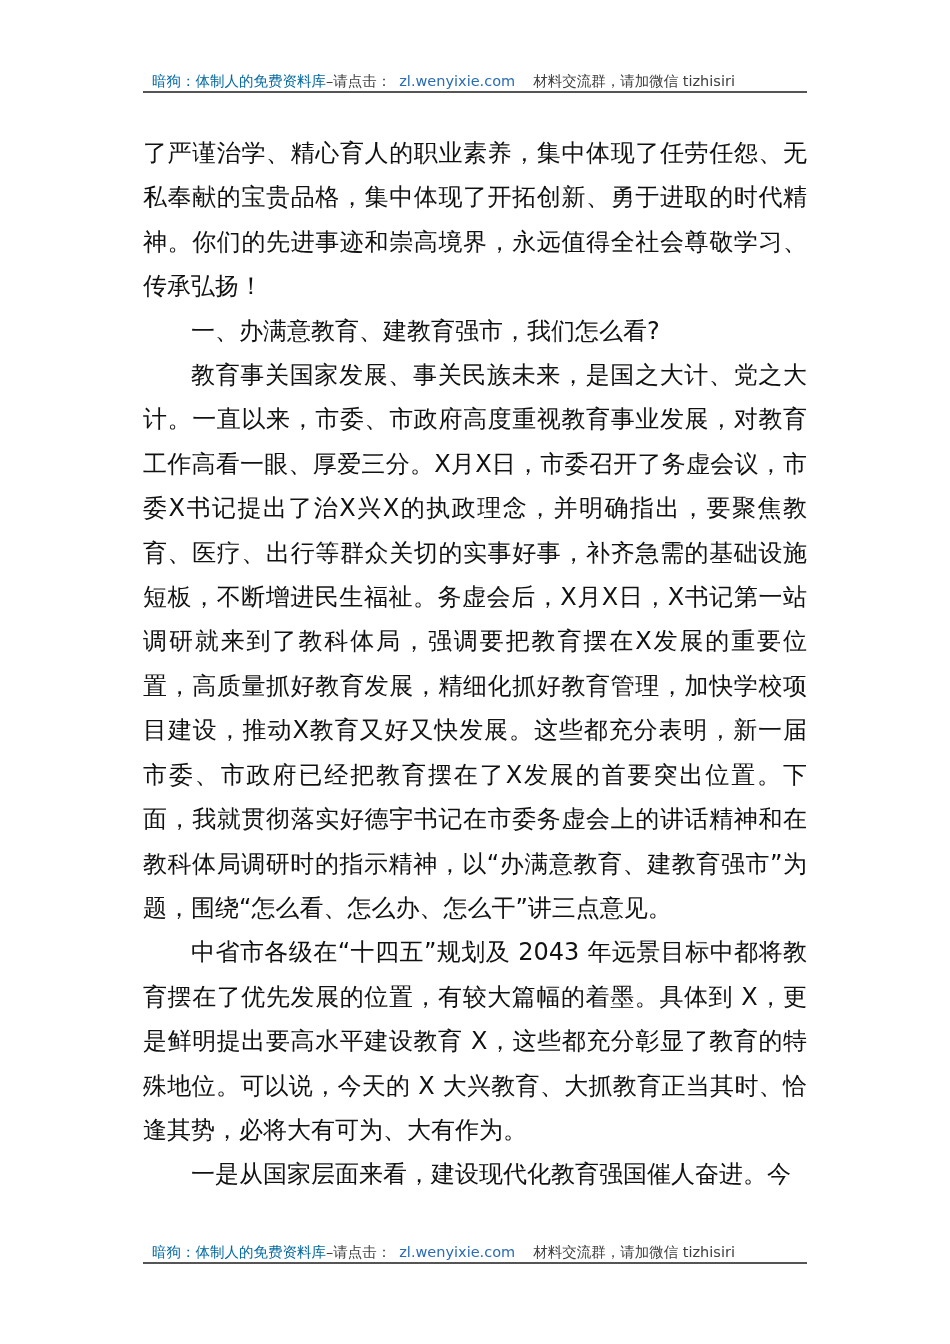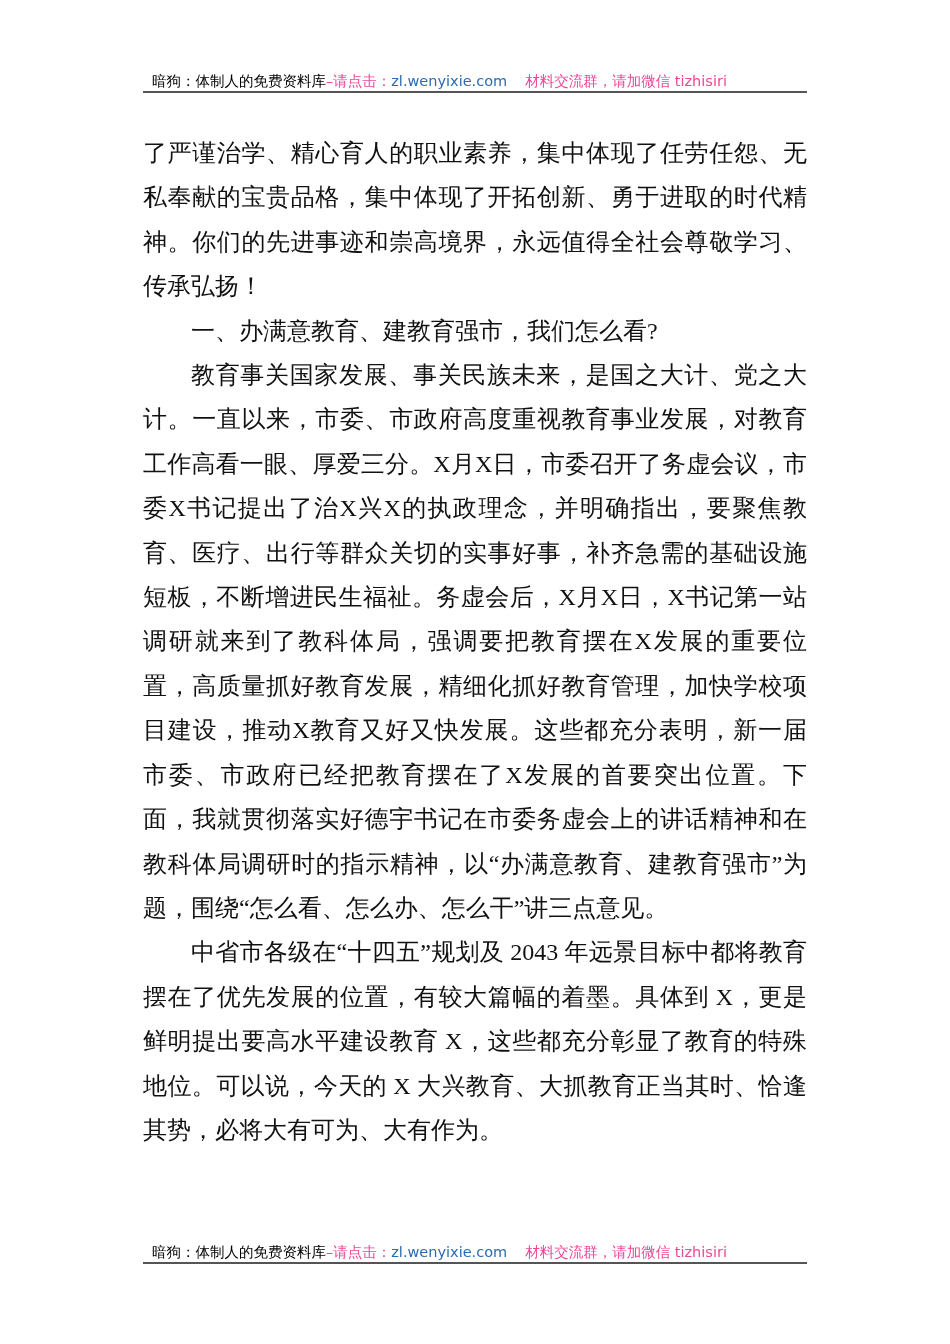--- a/index.html
+++ b/index.html
@@ -24,30 +24,29 @@
       font-size: 14.5px;
       line-height: 20px;
       white-space: nowrap;
       display: flex;
       align-items: flex-end;
       padding-left: 9px;
       box-sizing: border-box;
     }
     .page-header { top: 69px; }
     .page-footer { top: 1240px; }
-    .hdr-red { color: #000000; }
-    .hdr-black { color: #ec4899; }
-    .hdr-link { color: #2a6bb3; margin-left: 0; text-decoration: none; }
+    .hdr-red { color: #0369a1; }
+    .hdr-black { color: #404040; }
+    .hdr-link { color: #2a6bb3; margin-left: 8px; text-decoration: none; }
     .hdr-gap { display: inline-block; width: 18px; }
     .content {
       position: absolute;
       left: 143px;
       top: 131px;
       width: 664px;
-      font-family: Liberation Serif, serif;
     }
     .content p {
       margin: 0;
       font-size: 24px;
       line-height: 44.4px;
       text-align: justify;
       text-align-last: left;
       letter-spacing: 0px;
     }
     .indent { text-indent: 48px; }
@@ -61,20 +60,21 @@
   <a class="hdr-link">zl.wenyixie.com</a>
   <span class="hdr-gap"></span>
   <span class="hdr-black">材料交流群，请加微信 tizhisiri</span>
 </div>
 
 <div class="content">
   <p>了严谨治学、精心育人的职业素养，集中体现了任劳任怨、无私奉献的宝贵品格，集中体现了开拓创新、勇于进取的时代精神。你们的先进事迹和崇高境界，永远值得全社会尊敬学习、传承弘扬！</p>
   <p class="indent">一、办满意教育、建教育强市，我们怎么看?</p>
   <p class="indent">教育事关国家发展、事关民族未来，是国之大计、党之大计。一直以来，市委、市政府高度重视教育事业发展，对教育工作高看一眼、厚爱三分。X月X日，市委召开了务虚会议，市委X书记提出了治X兴X的执政理念，并明确指出，要聚焦教育、医疗、出行等群众关切的实事好事，补齐急需的基础设施短板，不断增进民生福祉。务虚会后，X月X日，X书记第一站调研就来到了教科体局，强调要把教育摆在X发展的重要位置，高质量抓好教育发展，精细化抓好教育管理，加快学校项目建设，推动X教育又好又快发展。这些都充分表明，新一届市委、市政府已经把教育摆在了X发展的首要突出位置。下面，我就贯彻落实好德宇书记在市委务虚会上的讲话精神和在教科体局调研时的指示精神，以“办满意教育、建教育强市”为题，围绕“怎么看、怎么办、怎么干”讲三点意见。</p>
   <p class="indent">中省市各级在“十四五”规划及 2043 年远景目标中都将教育摆在了优先发展的位置，有较大篇幅的着墨。具体到 X，更是鲜明提出要高水平建设教育 X，这些都充分彰显了教育的特殊地位。可以说，今天的 X 大兴教育、大抓教育正当其时、恰逢其势，必将大有可为、大有作为。</p>
+  <p class="indent">一是从国家层面来看，建设现代化教育强国催人奋进。今</p>
 </div>
 
 <div class="page-footer">
   <span class="hdr-red">暗狗：体制人的免费资料库</span>
   <span class="hdr-black">–请点击：</span>
   <a class="hdr-link">zl.wenyixie.com</a>
   <span class="hdr-gap"></span>
   <span class="hdr-black">材料交流群，请加微信 tizhisiri</span>
 </div>
 

